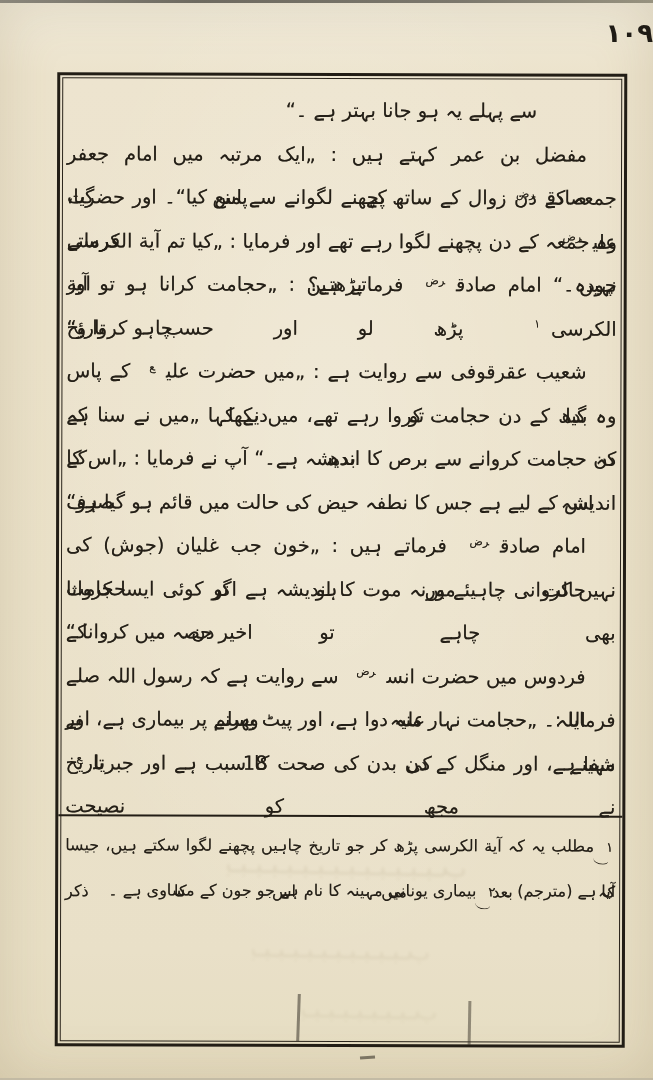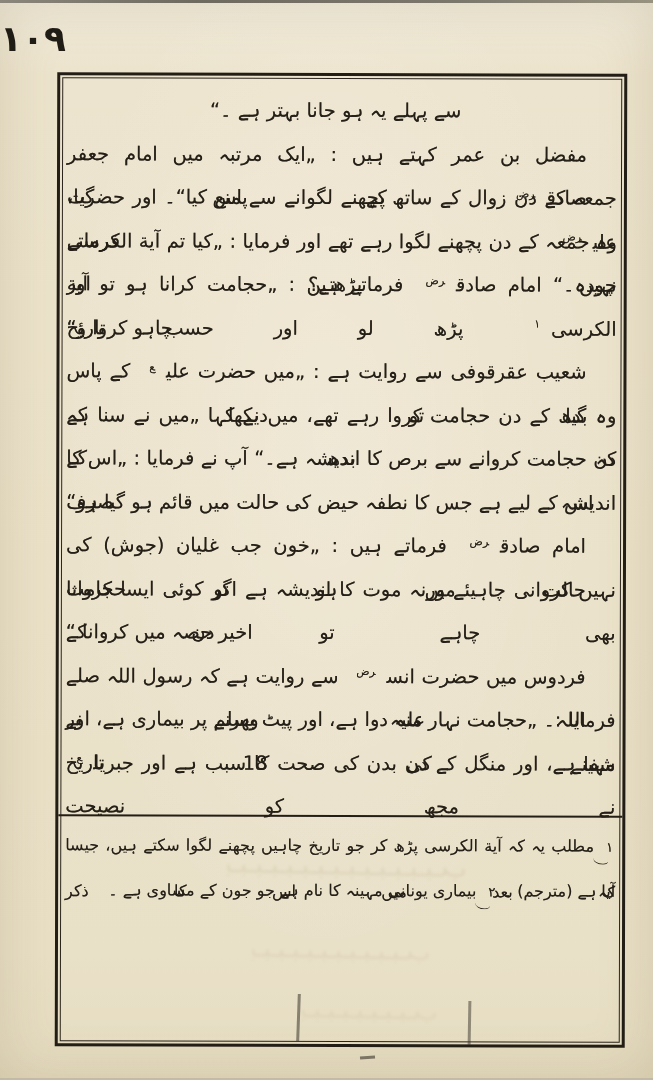--- a/index.html
+++ b/index.html
@@ -13,41 +13,41 @@
       radial-gradient(ellipse at 50% 40%, rgba(255,255,255,.20) 0%, rgba(255,255,255,0) 60%),
       linear-gradient(180deg,#f0ead9 0%, #ece3cc 7%, #eae1c8 55%, #e8dfc5 88%, #e4dabe 100%);
     box-shadow: inset 0 0 55px rgba(120,100,60,.18);
   }
   .scan-edge-top { position:absolute; top:0; left:0; right:0; height:3px;
     background:linear-gradient(90deg,#8a867b,#6e6a60 30%,#7b776c 70%,#97927f); }
   .scan-edge-bottom { position:absolute; bottom:0; left:0; right:0; height:2px;
     background:#b9b2a0; opacity:.7; }
 
   .page-number {
-    position:absolute; top:18px; left:0; right:0; text-align:left;
-    font-size:36px; font-weight:bold; color:#1f1b15; letter-spacing:1px;
+    position:absolute; top:18px; left:0; right:0; text-align:right;
+    font-size:26px; font-weight:bold; color:#1f1b15; letter-spacing:1px;
   }
 
   .frame {
     position:absolute; left:56px; top:73px; width:570px; height:974px;
     border:3.5px solid #221d15; transform:rotate(0.15deg);
     background:rgba(255,255,255,.06);
   }
   .frame-inner { position:absolute; inset:2px; border:1.3px solid #2a241b; }
   .content { position:absolute; inset:4px 7px 4px 7px; padding-top:9px; }
 
   .line {
     direction:rtl; unicode-bidi:embed;
     font-size:19.5px; line-height:43.5px; height:43.5px;
     color:var(--ink); text-shadow:0 0 .4px rgba(30,25,15,.55);
   }
   .full, .para-start { text-align:justify; text-align-last:justify; }
   .para-start { padding-right:30px; }
   .tail { text-align:center; text-align-last:left; }
-  .opening-tail { text-align:center; margin-right:105px; margin-left:92px; }
+  .opening-tail { margin-right:80px; margin-left:92px; }
 
   sup.ref { font-size:11px; line-height:0; vertical-align:super; margin:0 11px; }
 
   .fn-sep {
     position:relative; left:-7px; width:calc(100% + 14px);
     margin-top:30px; border-top:2.2px solid #221d15;
   }
   .footnotes { margin-top:6px; }
   .fn-line {
     direction:rtl; unicode-bidi:embed;

